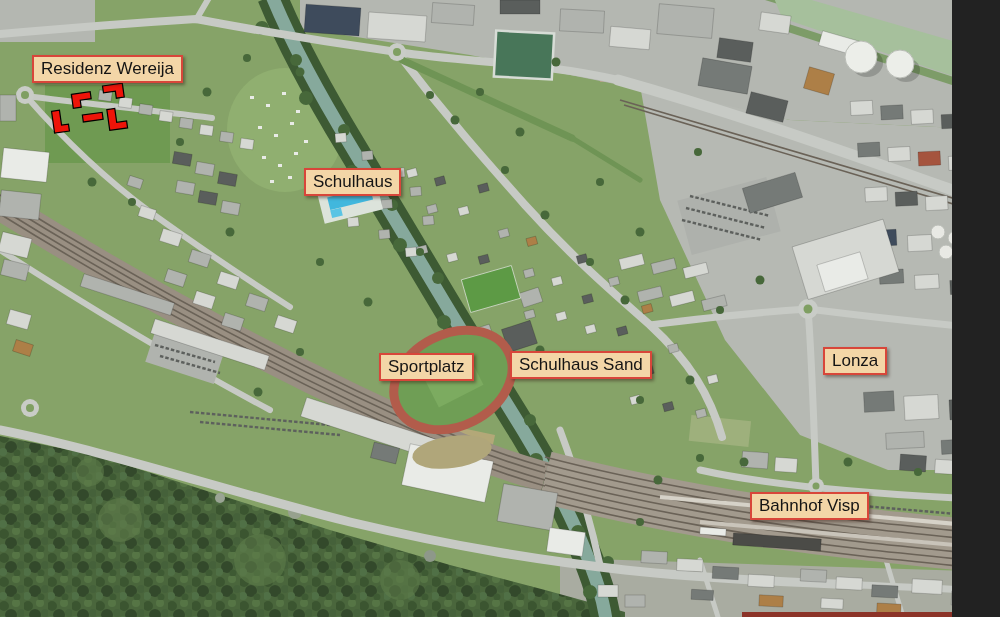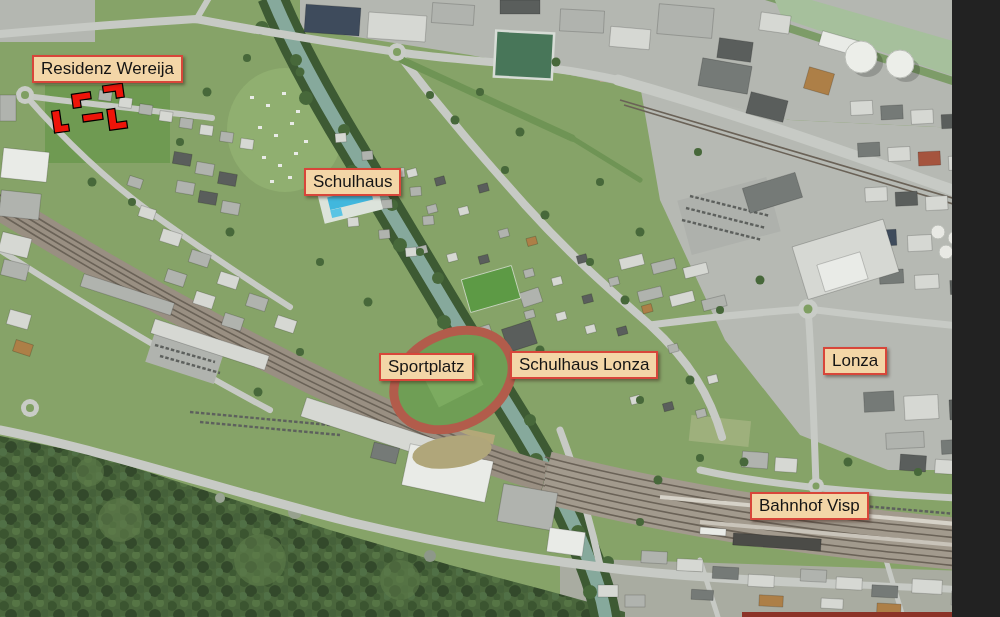--- a/index.html
+++ b/index.html
@@ -462,16 +462,16 @@
     <path class="hl" d="M106,88 h20 v14 h-8 v-7 h-12 z"></path>
     <path class="hl" d="M52,106 h8 v15 h7 v7 h-15 z"></path>
     <rect class="hl" x="82" y="114" width="20" height="7"></rect>
     <path class="hl" d="M107,112 h8 v14 h10 v7 h-18 z"></path>
   </g>
 </svg>
 
   <div class="map-label lbl-residenz">Residenz Wereija</div>
   <div class="map-label lbl-schwimmbad">Schulhaus</div>
   <div class="map-label lbl-sportplatz">Sportplatz</div>
-  <div class="map-label lbl-schulhaus">Schulhaus Lonza</div>
+  <div class="map-label lbl-schulhaus">Schulhaus Sand</div>
   <div class="map-label lbl-lonza">Lonza</div>
   <div class="map-label lbl-bahnhof">Bahnhof Visp</div>
 </div>
 
 </body></html>

